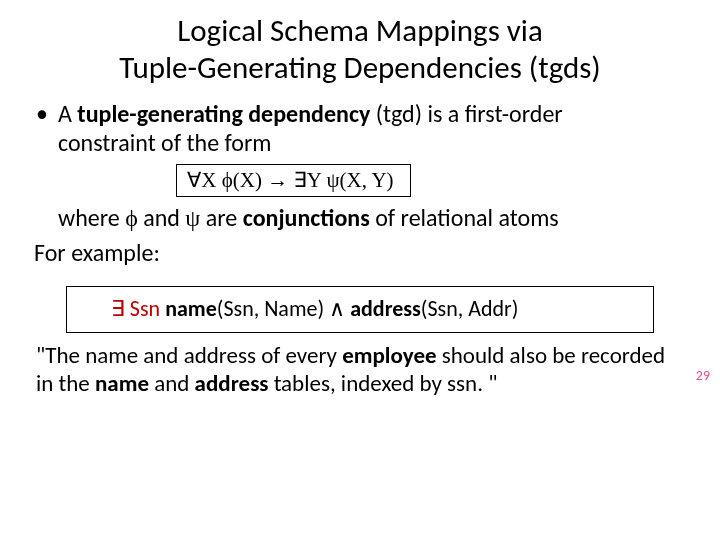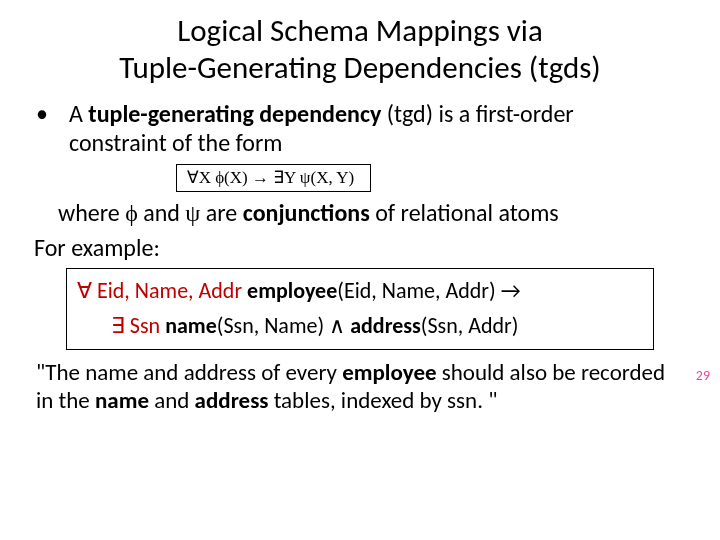--- a/index.html
+++ b/index.html
@@ -34,36 +34,35 @@
     margin-bottom: 2px;
   }
   .bullet .dot {
     width: 22px;
     flex: none;
     text-align: left;
     padding-left: 2px;
   }
   .bullet .txt {
     flex: 1;
-    margin-left: 11px;
   }
   .formula-box {
     border: 1px solid #000;
     display: inline-block;
     padding: 3px 16px 3px 10px;
     font-family: "Times New Roman", serif;
-    font-size: 17px;
+    font-size: 21px;
     margin: 4px 0 6px 142px;
   }
   .subtext {
     padding-left: 24px;
     margin-bottom: 4px;
   }
   .for-example {
-    margin-bottom: 6px;
+    margin-bottom: 19px;
   }
   .example-box {
     border: 1px solid #000;
     margin: 0 auto 8px auto;
     width: 566px;
     font-size: 22px;
     line-height: 1.6;
     padding: 4px 10px 6px 10px;
     font-family: Calibri, "Segoe UI", Arial, sans-serif;
   }
@@ -108,23 +107,20 @@
     <span>∀X ϕ(X) → ∃Y ψ(X, Y)</span>
   </div>
 
   <div class="subtext">
     <span>where </span><span class="serif">ϕ</span><span> and </span><span class="serif">ψ</span><span> are </span><b>conjunctions</b><span> of relational atoms</span>
   </div>
 
   <div class="for-example">For example:</div>
 
   <div class="example-box">
-    <div>
-      <span class="red">∀ Eid, Name, Addr  </span><b>employee</b><span>(Eid, Name, Addr) →</span>
-    </div>
     <div class="line2">
       <span class="red">∃ Ssn </span><b>name</b><span>(Ssn, Name) ∧ </span><b>address</b><span>(Ssn, Addr)</span>
     </div>
   </div>
 
   <div class="quote">
     <span>"The name and address of every </span><b>employee</b><span> should also be recorded in the </span><b>name</b><span> and </span><b>address</b><span> tables, indexed by ssn. "</span>
   </div>
 
 </div>

